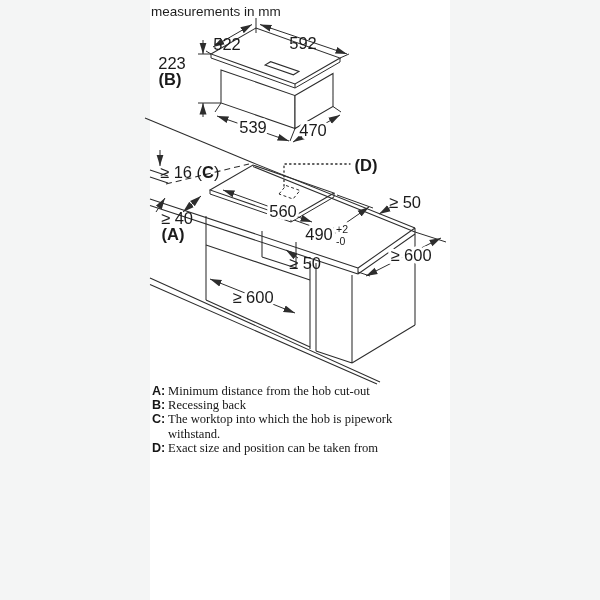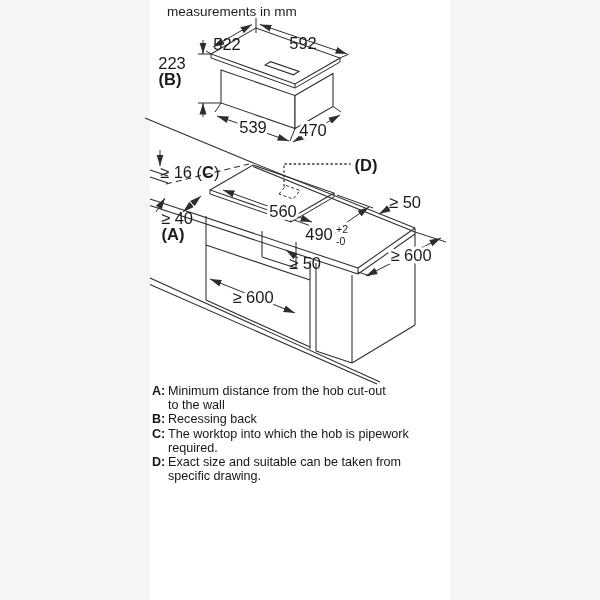--- a/index.html
+++ b/index.html
@@ -5,40 +5,40 @@
   html,body{margin:0;padding:0;}
   body{
     width:600px;height:600px;position:relative;background:#ffffff;
     font-family:"Liberation Sans", sans-serif;color:#1c1c1c;overflow:hidden;
   }
   .side-panel{position:absolute;top:0;width:150px;height:600px;background:#f4f5f5;}
   #left-panel{left:0;}
   #right-panel{left:450px;}
   .content{position:absolute;left:150px;top:0;width:300px;height:600px;background:#ffffff;}
   .page-title{
-    position:absolute;left:167px;top:3px;font-size:13.5px;line-height:17px;color:#1e1e1e;
+    position:absolute;left:151px;top:3px;font-size:13.5px;line-height:17px;color:#1e1e1e;
   }
   svg{position:absolute;left:0;top:0;}
   .ln{stroke:#2d2d2d;stroke-width:1.05;fill:none;}
   .thin{stroke:#2d2d2d;stroke-width:1;fill:none;}
   .dashed{stroke-dasharray:6 4;}
   .dashed-sm{stroke-dasharray:3 2.5;}
   .dotted{stroke-dasharray:1.4 3.2;stroke-linecap:round;stroke-width:1.3;}
   .whiteface{fill:#ffffff;}
   text{font-family:"Liberation Sans", sans-serif;fill:#1b1b1b;}
   .dim{font-size:16.5px;}
   .dim-b{font-size:16.5px;font-weight:bold;}
   .tol{font-size:10.5px;}
   .halo{paint-order:stroke;stroke:#ffffff;stroke-width:6px;stroke-linejoin:round;}
   .legend{
     position:absolute;left:152px;top:384px;width:295px;font-size:12.6px;line-height:14.2px;color:#161616;
   }
   .legend-item{display:flex;align-items:flex-start;}
   .legend-label{font-weight:bold;width:16px;flex:0 0 16px;}
-  .legend-lines{flex:1;}
+  .legend-lines{flex:1;font-family:Liberation Serif, serif;}
 </style>
 </head>
 <body>
 
 <div class="side-panel" id="left-panel"></div>
 <div class="side-panel" id="right-panel"></div>
 <div class="content"></div>
 
 <div class="page-title">measurements in mm</div>
 
@@ -147,36 +147,34 @@
     <line class="thin" x1="210" y1="279" x2="295" y2="313" marker-start="url(#arr)" marker-end="url(#arr)"></line>
     <text class="dim halo" x="253" y="303" text-anchor="middle">≥ 600</text>
   </g>
 </svg>
 
 <div class="legend">
   <div class="legend-item">
     <span class="legend-label">A:</span>
     <div class="legend-lines">
       <div>Minimum distance from the hob cut-out</div>
-      <div>to the wall</div>
     </div>
   </div>
   <div class="legend-item">
     <span class="legend-label">B:</span>
     <div class="legend-lines">
       <div>Recessing back</div>
     </div>
   </div>
   <div class="legend-item">
     <span class="legend-label">C:</span>
     <div class="legend-lines">
       <div>The worktop into which the hob is pipework</div>
-      <div>required.</div>
+      <div>withstand.</div>
     </div>
   </div>
   <div class="legend-item">
     <span class="legend-label">D:</span>
     <div class="legend-lines">
-      <div>Exact size and suitable can be taken from</div>
-      <div>specific drawing.</div>
+      <div>Exact size and position can be taken from</div>
     </div>
   </div>
 </div>
 
 </body></html>

